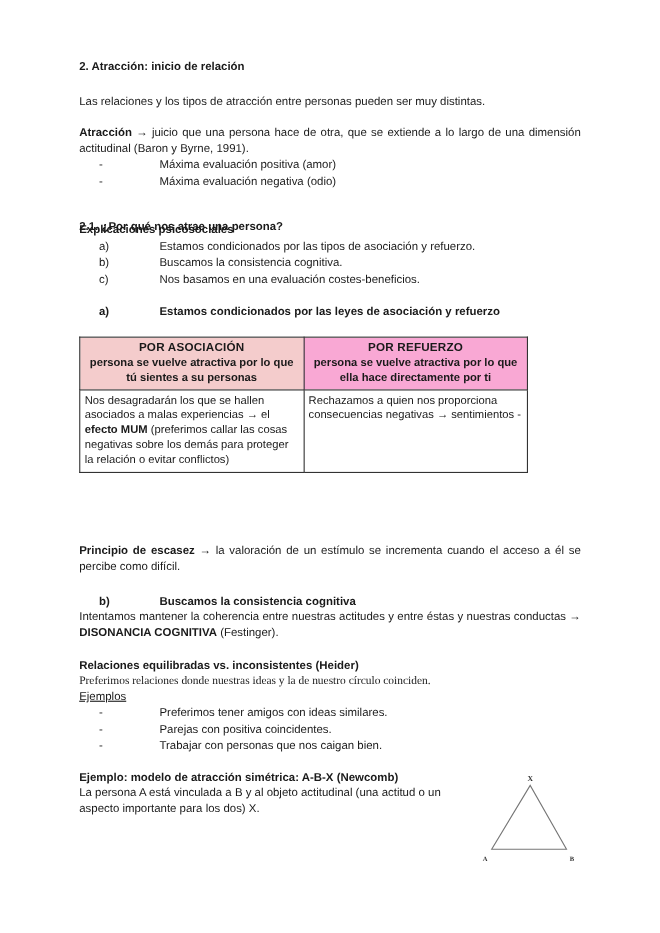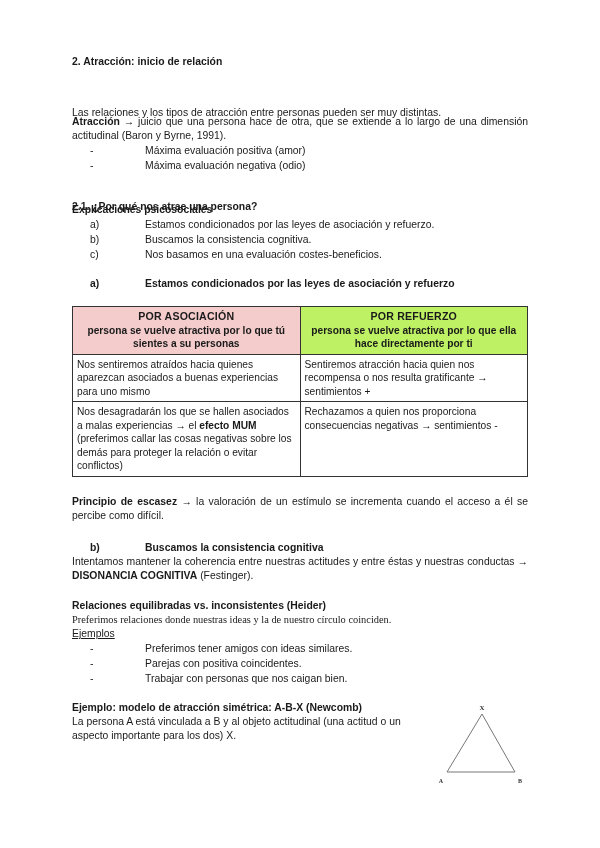--- a/index.html
+++ b/index.html
@@ -10,58 +10,58 @@
   .page { position: absolute; left: 72px; top: 0; width: 456px; }
   .line { position: absolute; left: 0; white-space: nowrap; line-height: 14px; }
   .b { font-weight: bold; }
   .just { text-align: justify; white-space: normal; width: 456px; }
   .li { position: absolute; white-space: nowrap; line-height: 14px; }
   .dash { position: absolute; left: 18px; }
   .litext { position: absolute; left: 41px; margin-left: 32px; }
   .u { text-decoration: underline; }
 
   table.cmp {
-    position: absolute; left: 0; top: 306px; width: 456px;
+    position: absolute; left: 0; top: 306px; width: 408px;
     border-collapse: collapse; table-layout: fixed;
   }
   table.cmp td, table.cmp th {
     border: 1px solid #333; padding: 3px 4px; vertical-align: top;
     font-size: 10.2px; line-height: 13.5px;
   }
   table.cmp th { text-align: center; font-weight: bold; }
   th.assoc { background: #f4cccc; }
-  th.ref { background: #bef264; }
+  th.ref { background: #f9a8d4; }
   .th-title { font-size: 10.6px; letter-spacing: 0.2px; }
   .diagram { position: absolute; left: 430px; top: 700px; width: 110px; height: 95px; }
 </style>
 </head>
 <body>
 
 <div class="page">
 
   <div class="line b" style="top:55px;">2. Atracción: inicio de relación</div>
-  <div class="line" style="top:86px;margin-top:20px;">Las relaciones y los tipos de atracción entre personas pueden ser muy distintas.</div>
+  <div class="line" style="top:86px;">Las relaciones y los tipos de atracción entre personas pueden ser muy distintas.</div>
 
   <div class="line just" style="top:115px;"><span class="b">Atracción</span><span> → juicio que una persona hace de otra, que se extiende a lo largo de una dimensión actitudinal (Baron y Byrne, 1991).</span></div>
 
   <div class="li" style="top:144px;">
       <span class="dash">-</span>
       <span class="litext">Máxima evaluación positiva (amor)</span>
     </div>
   <div class="li" style="top:159px;">
       <span class="dash">-</span>
       <span class="litext">Máxima evaluación negativa (odio)</span>
     </div>
 
   <div class="line b" style="top:200px;">2.1. ¿Por qué nos atrae una persona?</div>
   <div class="line b" style="top:203px;">Explicaciones psicosociales</div>
 
   <div class="li" style="top:218px;">
       <span class="dash">a)</span>
-      <span class="litext">Estamos condicionados por las leyes de asociación y refuerzo.</span>
+      <span class="litext">Estamos condicionados por las tipos de asociación y refuerzo.</span>
     </div>
   <div class="li" style="top:233px;">
       <span class="dash">b)</span>
       <span class="litext">Buscamos la consistencia cognitiva.</span>
     </div>
   <div class="li" style="top:248px;">
       <span class="dash">c)</span>
       <span class="litext">Nos basamos en una evaluación costes-beneficios.</span>
     </div>
 
@@ -78,24 +78,20 @@
     <tbody>
         <tr>
       <th class="assoc">
         <div class="th-title">POR ASOCIACIÓN</div>
         <div>persona se vuelve atractiva por lo que tú sientes a su personas</div>
       </th>
       <th class="ref">
         <div class="th-title">POR REFUERZO</div>
         <div>persona se vuelve atractiva por lo que ella hace directamente por ti</div>
       </th>
-    </tr>
-    <tr>
-      <td>Nos sentiremos atraídos hacia quienes aparezcan asociados a buenas experiencias para uno mismo</td>
-      <td>Sentiremos atracción hacia quien nos recompensa o nos resulta gratificante → sentimientos +</td>
     </tr>
     <tr>
       <td style="height:68px;"><span>Nos desagradarán los que se hallen asociados a malas experiencias → el </span><span class="b">efecto MUM</span><span> (preferimos callar las cosas negativas sobre los demás para proteger la relación o evitar conflictos)</span></td>
       <td>Rechazamos a quien nos proporciona consecuencias negativas → sentimientos -</td>
     </tr>
   </tbody>
     </table>
 
   <div class="line just" style="top:495px;"><span class="b">Principio de escasez</span><span> → la valoración de un estímulo se incrementa cuando el acceso a él se percibe como difícil.</span></div>
 

